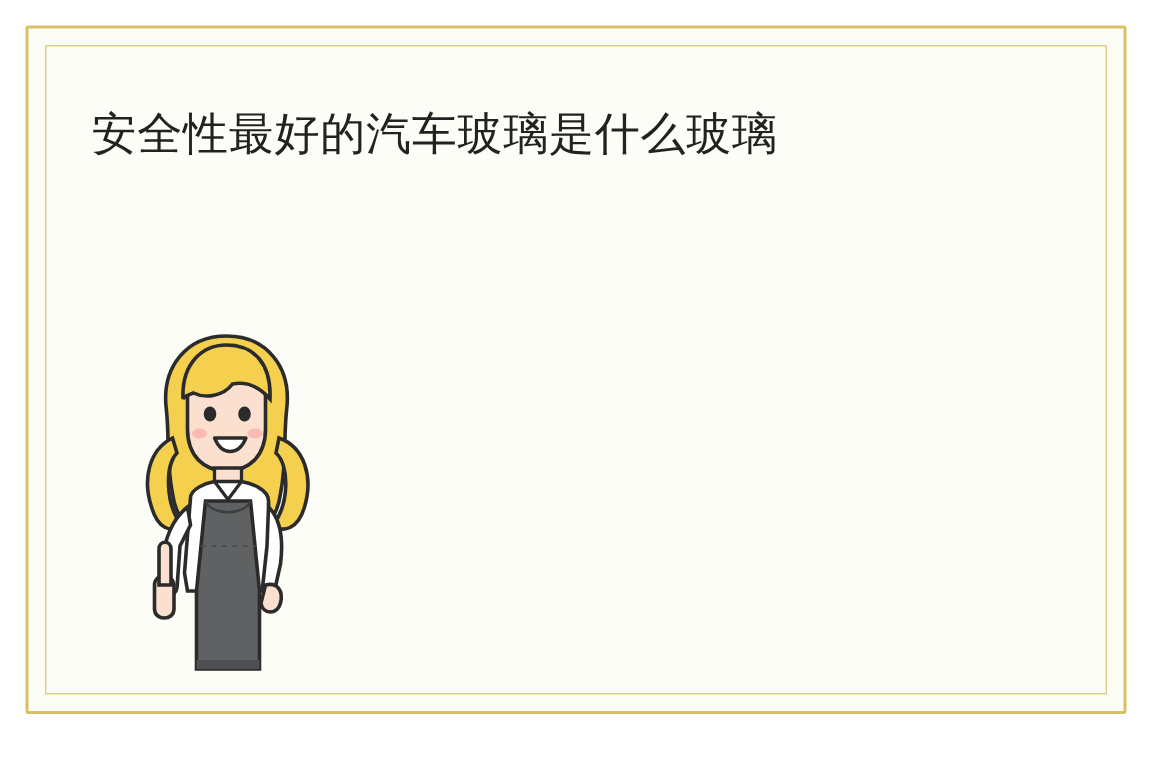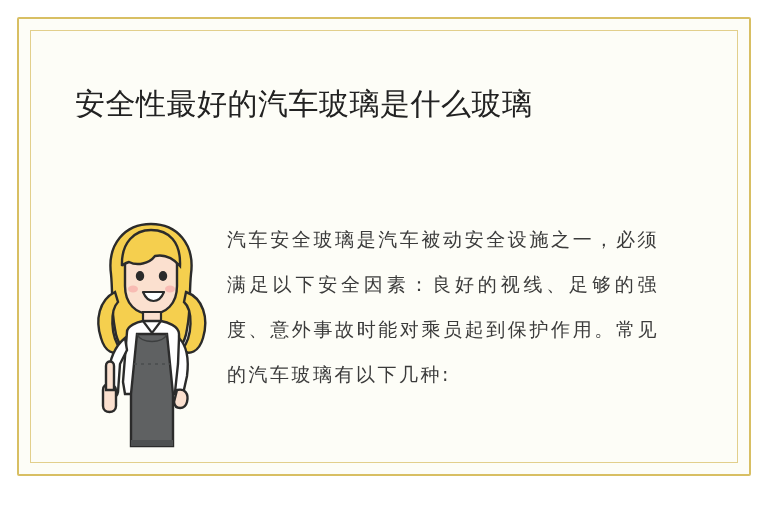--- a/index.html
+++ b/index.html
@@ -37,21 +37,21 @@
     position: absolute;
     left: 38px;
     top: 45px;
     width: 600px;
     font-size: 30px;
     line-height: 44px;
     color: #222222;
     letter-spacing: 0.5px;
     font-family: "DejaVu Sans", "Liberation Sans", sans-serif;
     font-weight: normal;
-    margin: 18px;
+    margin: 4px;
   }
   .body-text {
     position: absolute;
     left: 208px;
     top: 198px;
     width: 432px;
     font-size: 19px;
     line-height: 45px;
     color: #3b3b3b;
     letter-spacing: 2.5px;
@@ -113,14 +113,13 @@
 
       <path d="M25 152 C25 146 33 146 33 152 L33 176 L25 176 Z" fill="#fbe0cf" stroke="#2b2b2b" stroke-width="2.4"></path>
 
       <path d="M98 124 C106 132 108 146 106 162 L102 180 L94 178 L97 150 Z" fill="#ffffff" stroke="#2b2b2b" stroke-width="2.4"></path>
       <path d="M96 176 C104 174 108 180 106 188 C104 196 94 196 93 188 Z" fill="#fbe0cf" stroke="#2b2b2b" stroke-width="2.4"></path>
 
       <path d="M50 226 L92 226 L92 232 L50 232 Z" fill="#4e5051"></path>
     </svg>
   </div>
 
-  <div class="body-text"> 汽车安全玻璃是汽车被动安全设施之一，必须满足以下安全因素：良好的视线、足够的强度、意外事故时能对乘员起到保护作用。常见的汽车玻璃有以下几种:</div>
 </div>
 
 </body></html>

